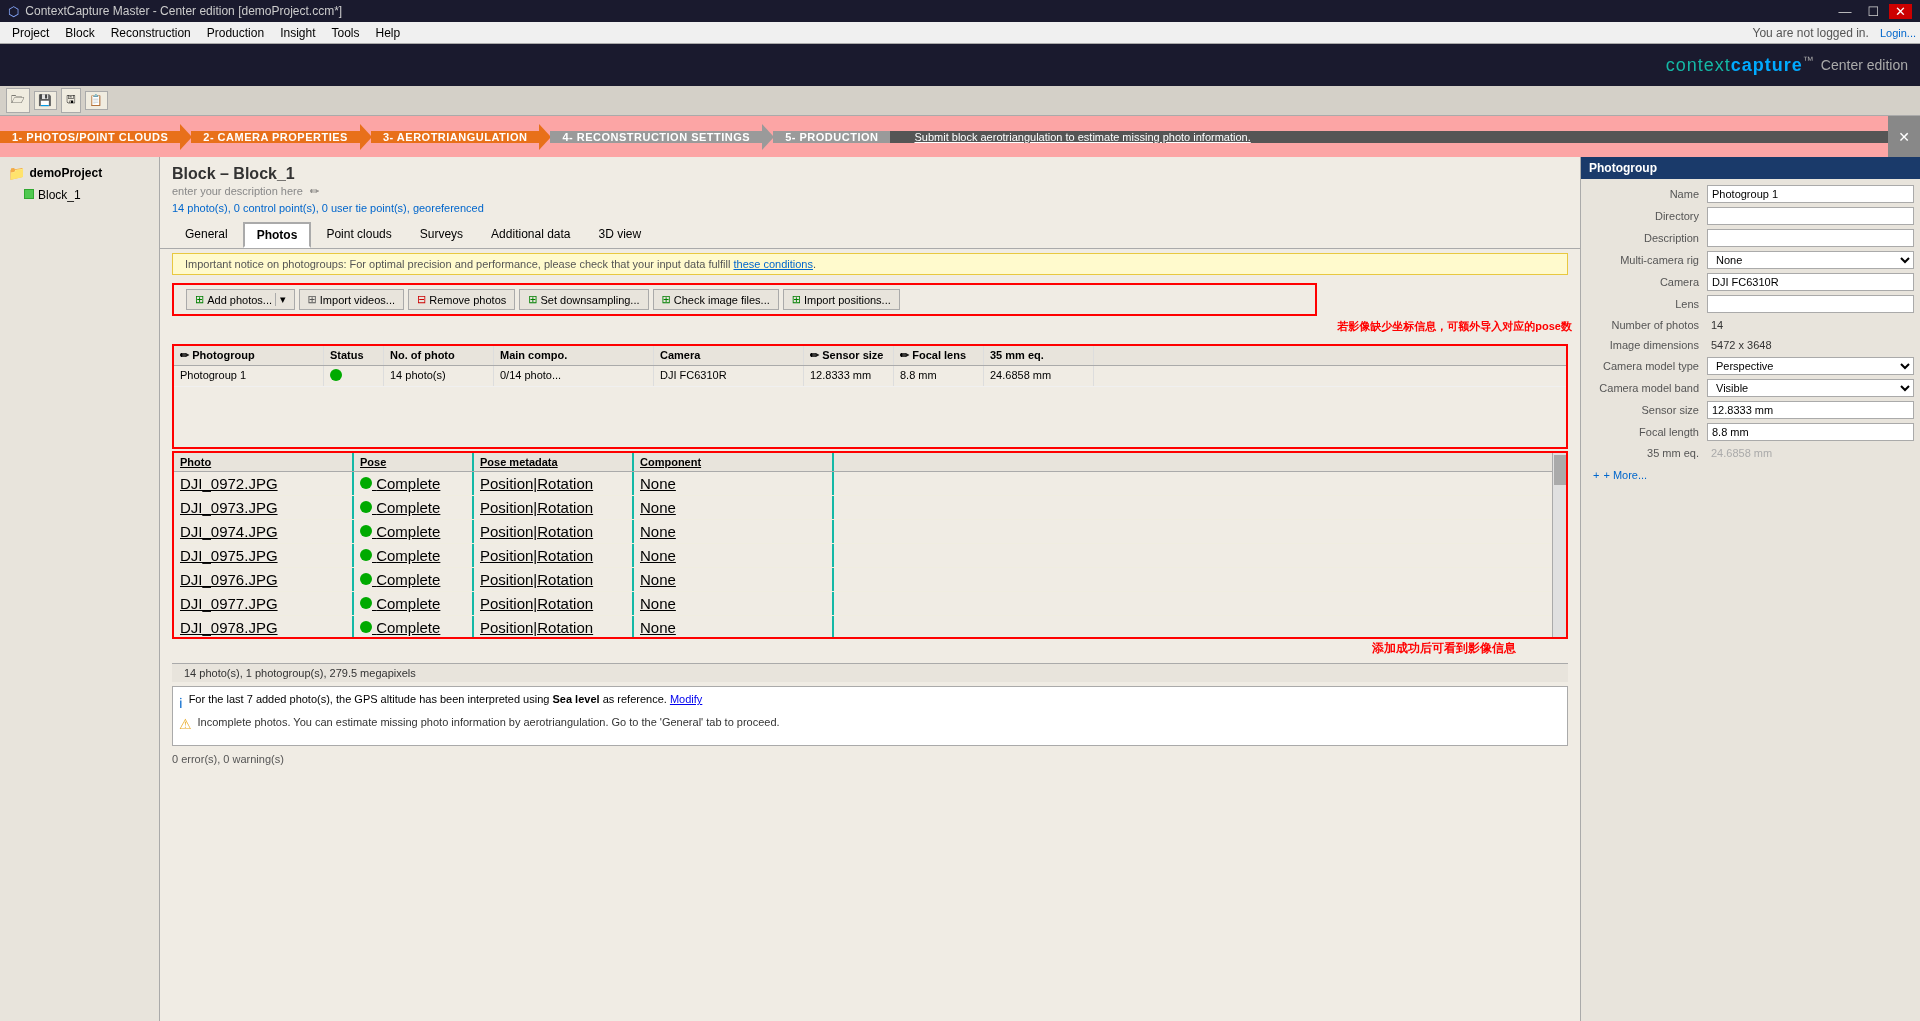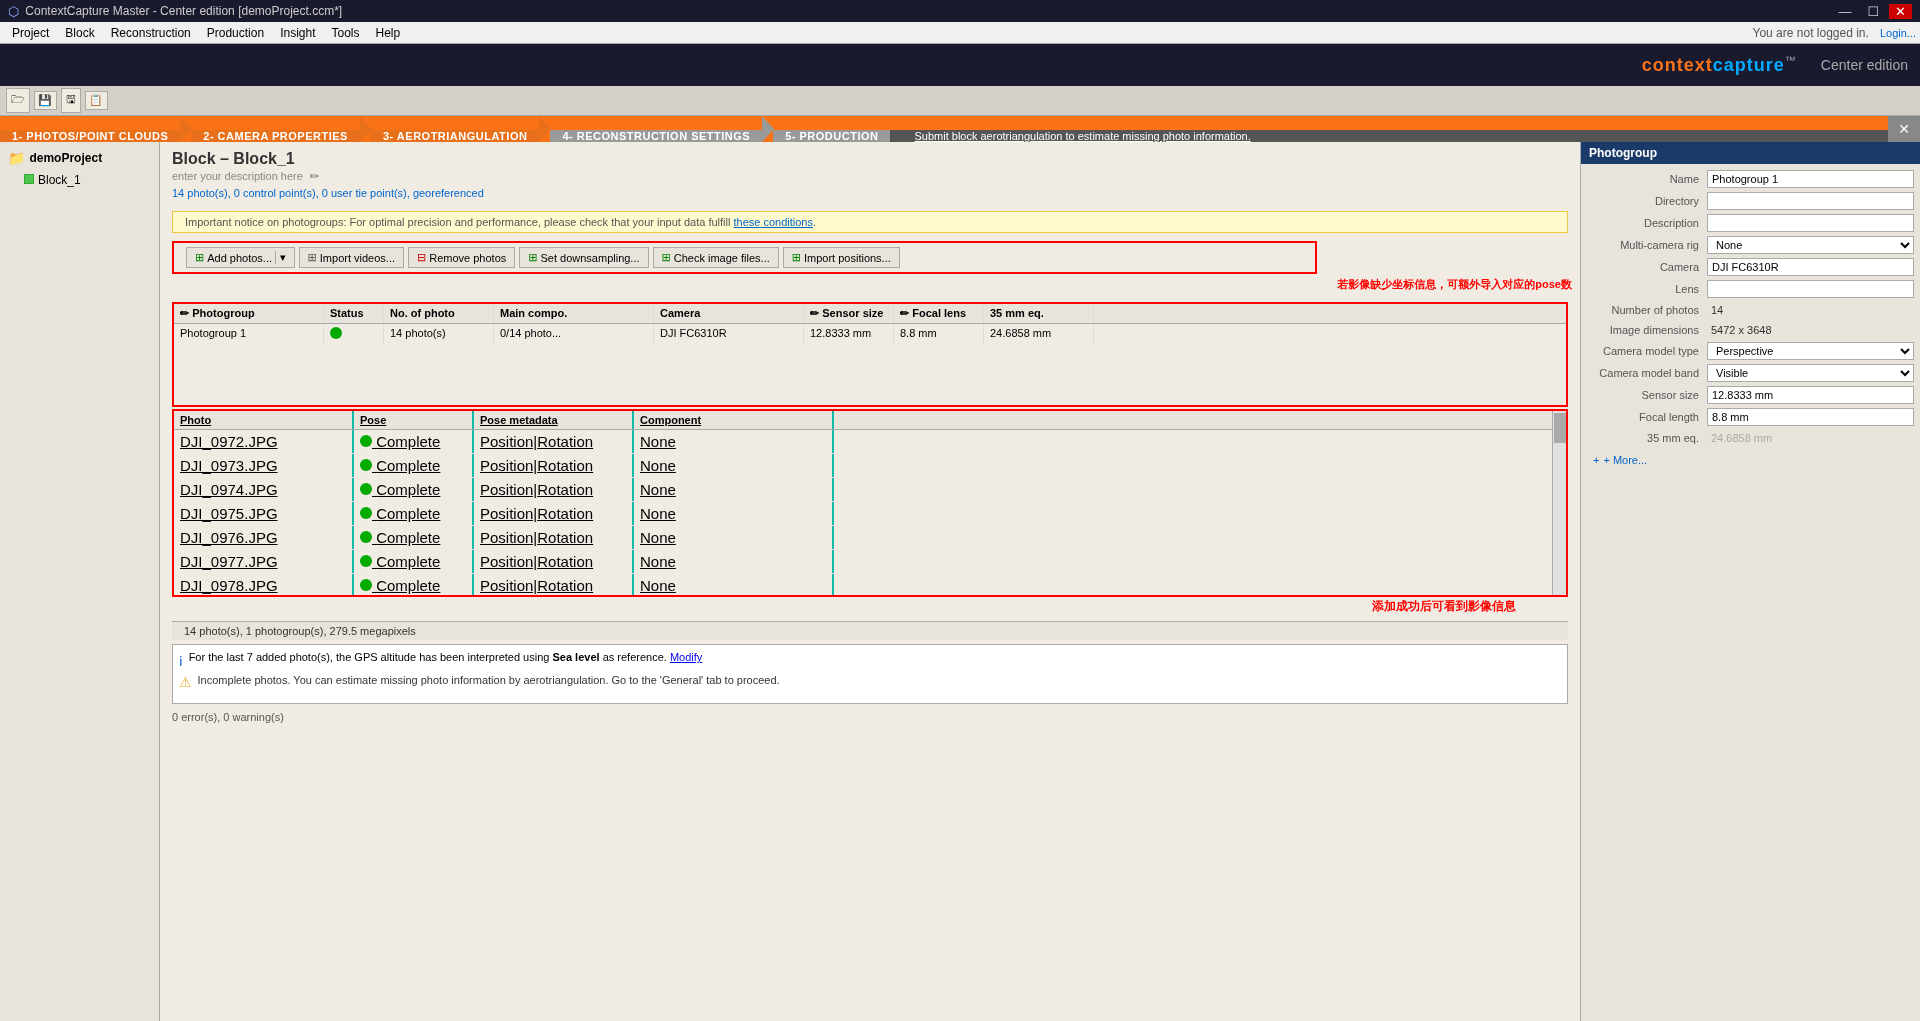--- a/index.html
+++ b/index.html
@@ -13,30 +13,30 @@
 
     
     .menubar { background: #f0f0f0; height: 22px; display: flex; align-items: center; padding: 0 4px; border-bottom: 1px solid #aaa; }
     .menubar span { padding: 2px 8px; cursor: pointer; font-size: 12px; }
     .menubar-right { margin-left: auto; font-size: 11px; color: #555; }
     .menubar-right a { color: #0066cc; text-decoration: none; }
 
     
     .logobar { background: #1a1a2e; height: 42px; display: flex; align-items: center; padding: 0 12px; justify-content: flex-end; }
     .logo-text { color: #fff; font-size: 18px; letter-spacing: 1px; }
-    .logo-text span.context { color: #f97316; font-weight: 700; }
+    .logo-text span.context { color: #14b8a6; font-weight: 400; }
     .logo-text span.capture { color: #00aaff; font-weight: 700; }
     .logo-edition { color: #aaa; font-size: 14px; margin-left: 8px; }
 
     
     .toolbar { background: #d4d0c8; height: 30px; display: flex; align-items: center; padding: 2px 6px; gap: 4px; border-bottom: 1px solid #aaa; }
     .toolbar-btn { background: #f0ece0; border: 1px solid #aaa; padding: 2px 4px; cursor: pointer; font-size: 11px; display: flex; align-items: center; }
 
     
-    .workflow { display: flex; height: 26px; align-items: flex-end; background: #f97316; }
+    .workflow { display: flex; height: 41px; align-items: center; background: #fca5a5; }
     .wf-tab { display: flex; align-items: center; padding: 0 12px; font-size: 11px; font-weight: bold; cursor: pointer; color: #fff; text-transform: uppercase; letter-spacing: 0.5px; }
     .wf-tab.active { background: #e8701a; }
     .wf-tab.gray { background: #9a9a9a; }
     .wf-close { margin-left: auto; background: #888; color: #fff; border: none; padding: 0 10px; cursor: pointer; font-size: 14px; height: 100%; }
 
     
     .main-container { display: flex; height: calc(1021px - 22px - 22px - 42px - 30px - 26px); background: #d4d0c8; }
 
     
     .sidebar { width: 160px; background: #e8e4dc; border-right: 1px solid #aaa; padding: 4px; }
@@ -137,21 +137,21 @@
   <div class="menubar-right">
     <span>You are not logged in.</span>
     <a href="#">Login...</a>
   </div>
 </div>
 
 <div class="logobar">
   <div class="logo-text">
     <span class="context">context</span><span class="capture">capture</span><span style="color:#aaa; font-size:11px; vertical-align:super;">™</span>
   </div>
-  <span class="logo-edition" style="margin-left:24px;">Center edition</span>
+  <span class="logo-edition" style="margin-left:6px;">Center edition</span>
 </div>
 
 <div class="toolbar">
   <button class="toolbar-btn">🗁</button>
   <button class="toolbar-btn">💾</button>
   <button class="toolbar-btn">🖫</button>
   <button class="toolbar-btn">📋</button>
 </div>
 
 <div class="workflow">
@@ -198,20 +198,28 @@
   <div class="content">
     <div class="content-header">
       <div class="block-title">Block – Block_1</div>
       <div class="block-desc">
         <span style="color:#888;">enter your description here</span>
         <span style="cursor:pointer; color:#555; margin-left:4px;">✏</span>
       </div>
       <div class="block-info">14 photo(s), 0 control point(s), 0 user tie point(s), georeferenced</div>
     </div>
 
+    <div class="tabs">
+      <div class="tab">General</div>
+      <div class="tab active red-box">Photos</div>
+      <div class="tab">Point clouds</div>
+      <div class="tab">Surveys</div>
+      <div class="tab">Additional data</div>
+      <div class="tab">3D view</div>
+    </div>
 
     <div class="notice-bar">
       <span>Important notice on photogroups: For optimal precision and performance, please check that your input data fulfill</span>
       <a href="#">these conditions</a>.
     </div>
 
     <div class="action-row-outer">
       <div class="action-row-main">
         <div class="action-bar red-box" style="margin: 4px 12px 0 12px;">
           <button class="action-btn">

